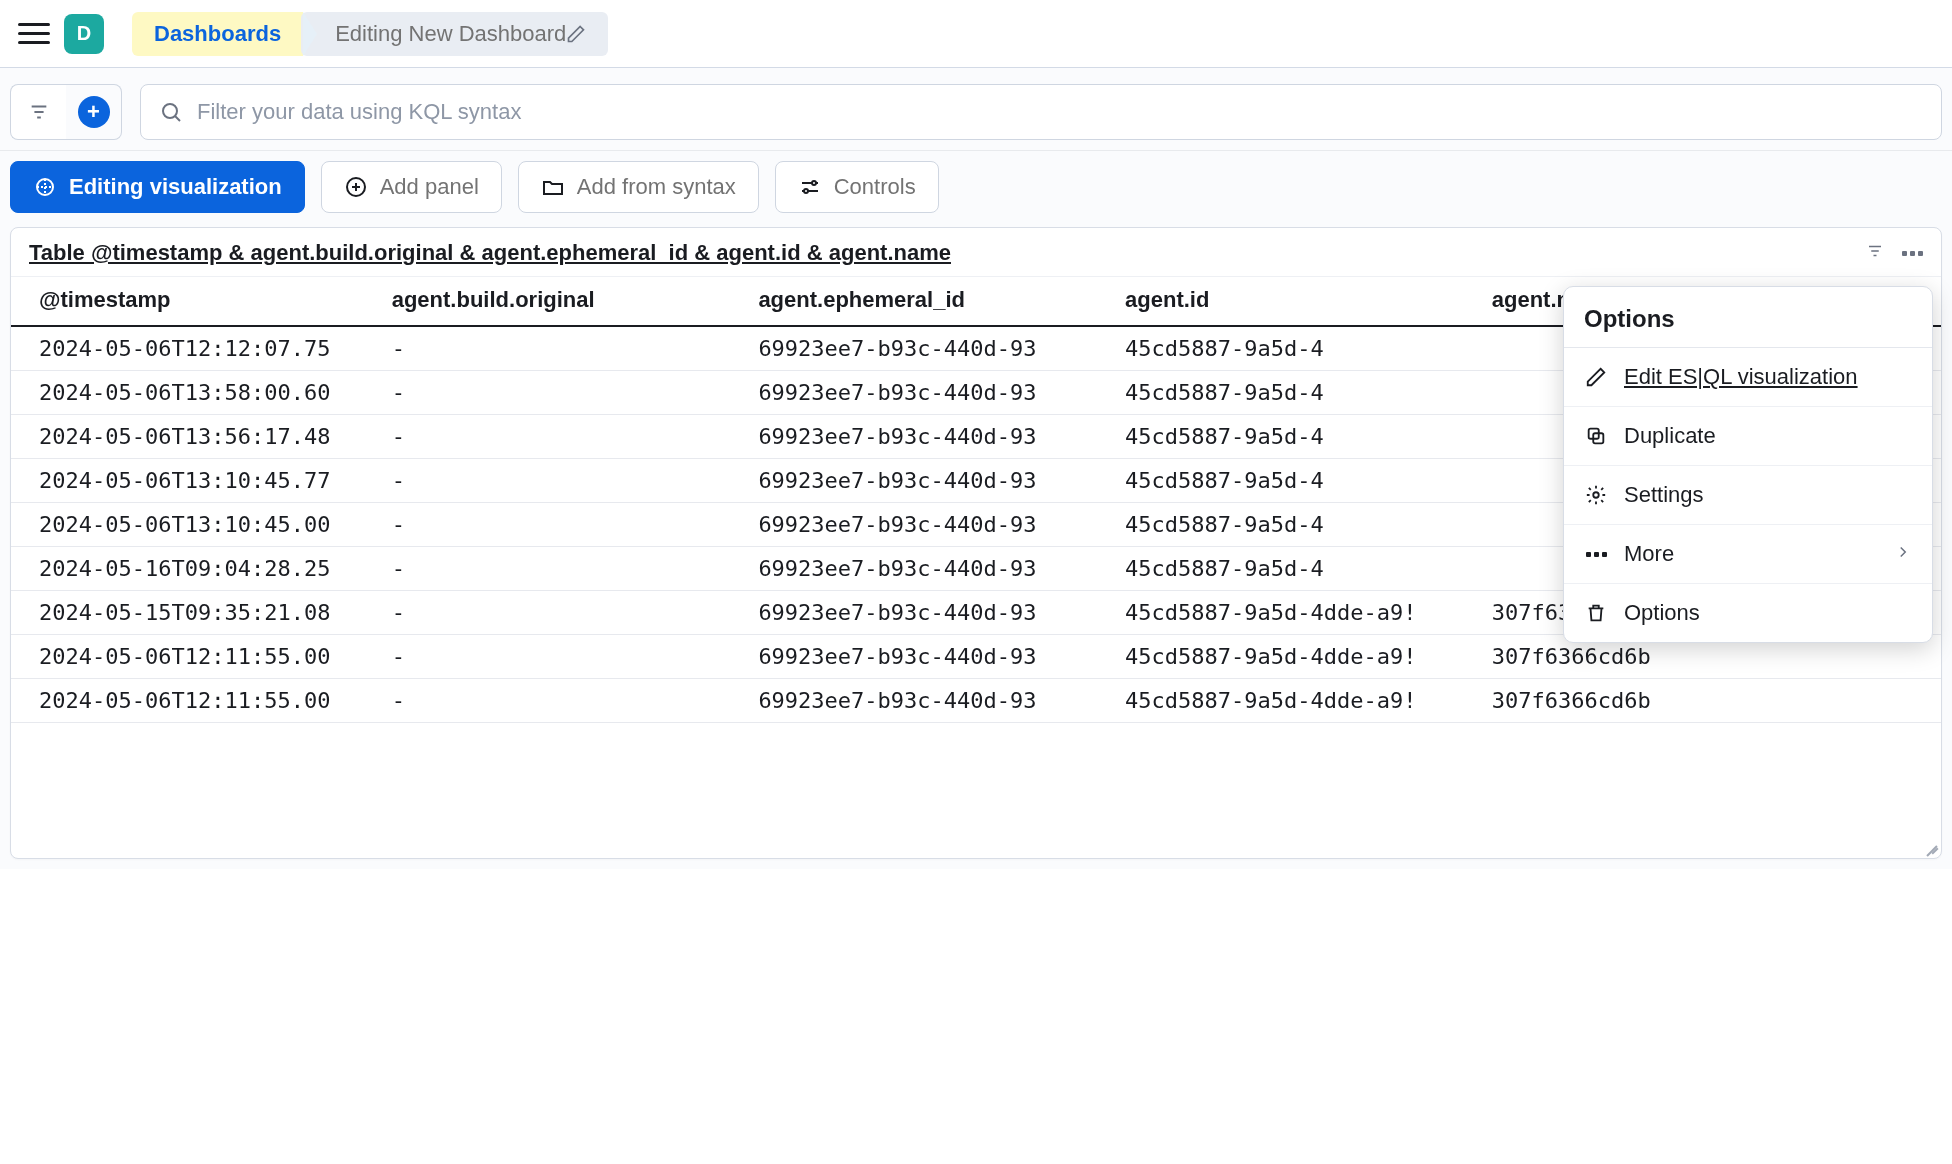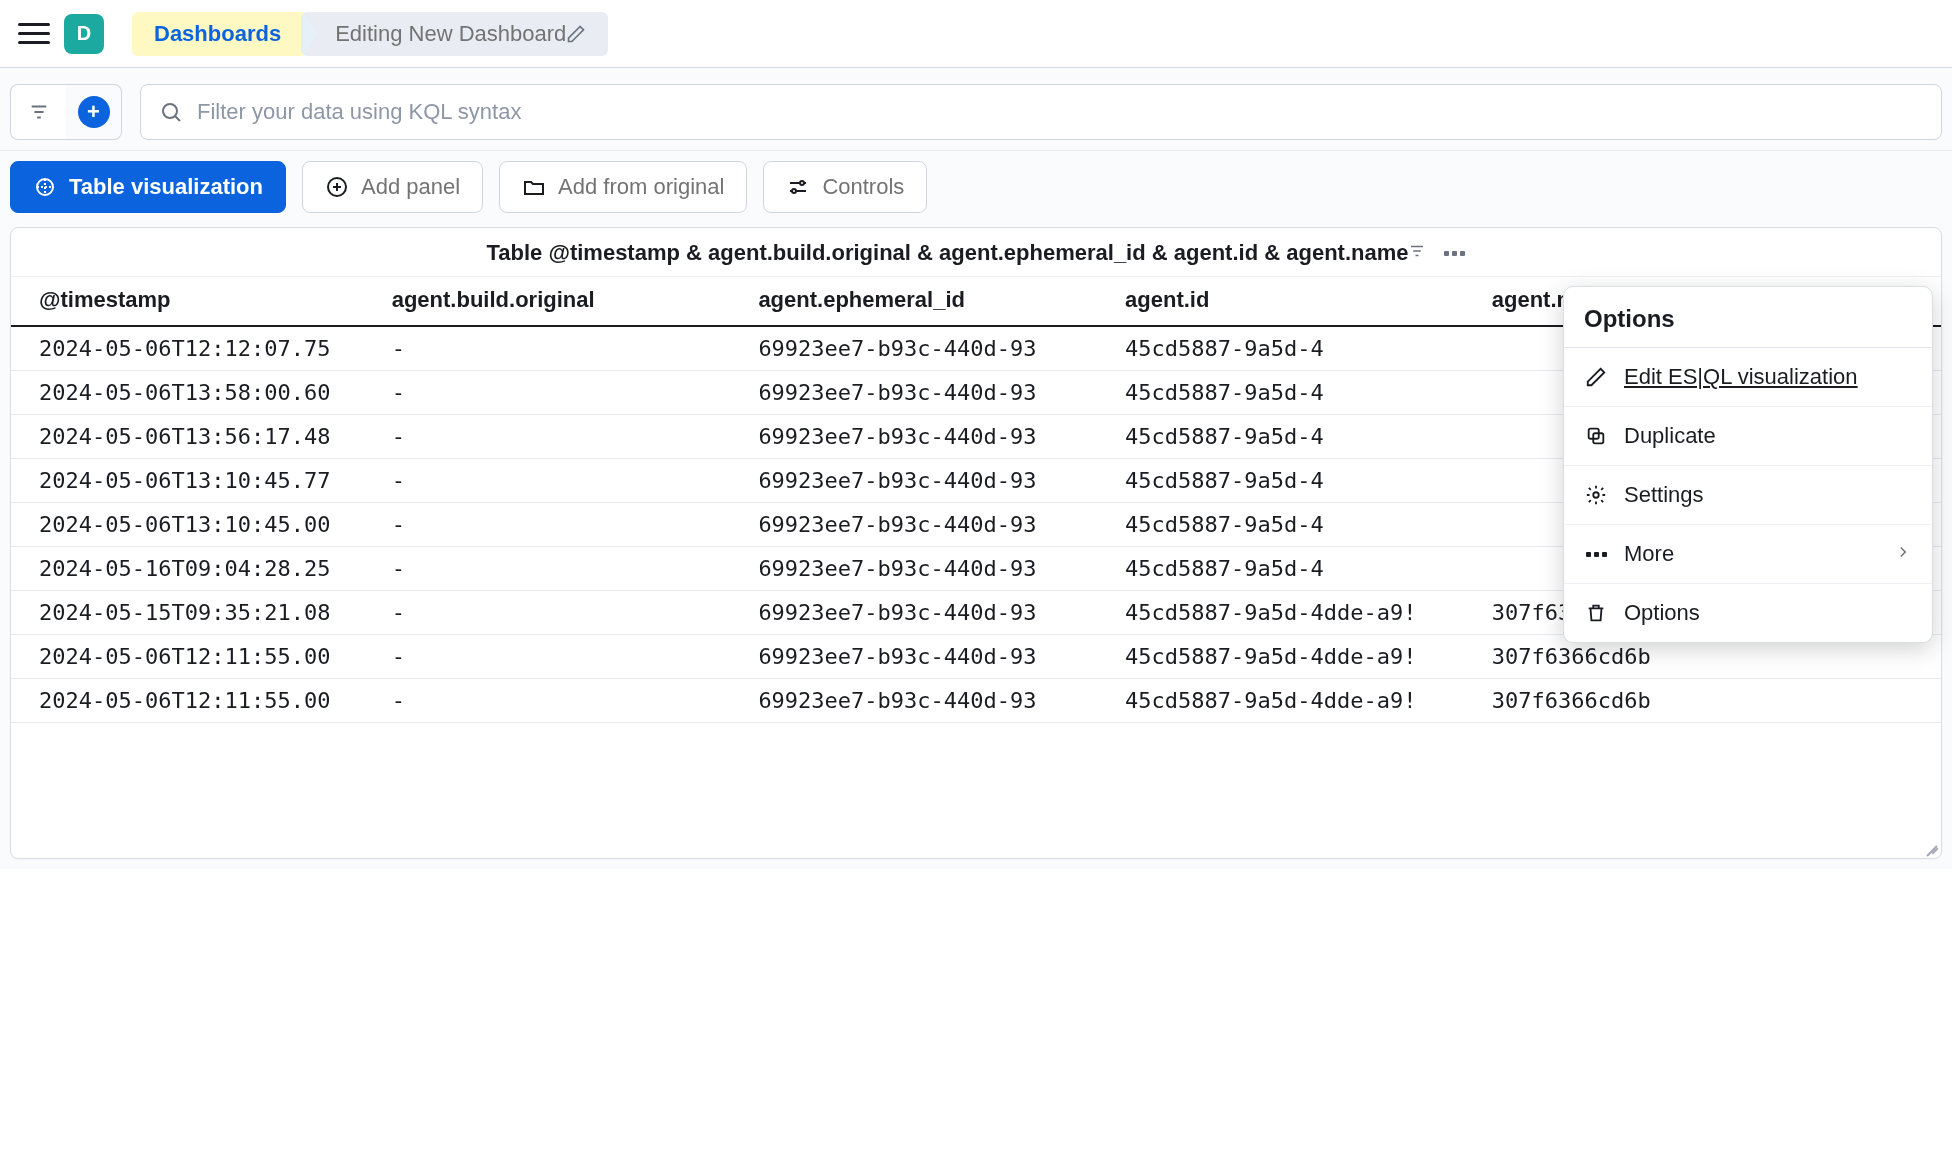--- a/index.html
+++ b/index.html
@@ -146,22 +146,23 @@
 
   
   .panel-area { padding: 0 10px 10px 10px; background: #fafbfd; }
   .panel {
     border: 1px solid #d8dde6; border-radius: 8px;
     background: #fff;
     box-shadow: 0 1px 2px rgba(0,0,0,0.03);
     position: relative;
   }
   .panel-header {
-    display: flex; align-items: center; justify-content: center;
+    display: flex; align-items: center; justify-content: space-between;
     padding: 12px 18px 10px 18px;
+    text-decoration: underline;
   }
   .panel-title {
     font-weight: 700; font-size: 22px;
     color: #1a1c21;
   }
   .panel-actions { display: flex; align-items: center; gap: 18px; }
   .panel-actions .tiny-icon { cursor: pointer; color: #6b7280; }
   .dots-icon {
     display: flex; gap: 3px; cursor: pointer;
   }
@@ -292,38 +293,38 @@
 </div>
 
 <div class="toolbar-row">
   <button class="btn btn-primary">
     <span class="icon">
       <svg width="24" height="24" viewBox="0 0 24 24" fill="none" stroke="#fff" stroke-width="2">
           <circle cx="12" cy="12" r="8"></circle>
           <path d="M12 4v16M4 12h16" stroke-dasharray="2 2"></path>
         </svg>
     </span>
-    <span>Table visualization</span>
+    <span>Editing visualization</span>
   </button>
   <button class="btn">
     <span class="icon">
       <svg width="24" height="24" viewBox="0 0 24 24" fill="none" stroke="#1a1c21" stroke-width="2">
           <circle cx="12" cy="12" r="9"></circle>
           <path d="M12 8v8M8 12h8"></path>
         </svg>
     </span>
     <span>Add panel</span>
   </button>
   <button class="btn">
     <span class="icon">
       <svg width="24" height="24" viewBox="0 0 24 24" fill="none" stroke="#1a1c21" stroke-width="2">
           <path d="M3 7h6l2 2h10v10H3V7z"></path>
         </svg>
     </span>
-    <span>Add from original</span>
+    <span>Add from syntax</span>
   </button>
   <button class="btn">
     <span class="icon">
       <svg width="24" height="24" viewBox="0 0 24 24" fill="none" stroke="#1a1c21" stroke-width="2">
           <path d="M4 8h10M18 8h2M4 16h2M10 16h10"></path>
           <circle cx="16" cy="8" r="2"></circle>
           <circle cx="8" cy="16" r="2"></circle>
         </svg>
     </span>
     <span>Controls</span>

